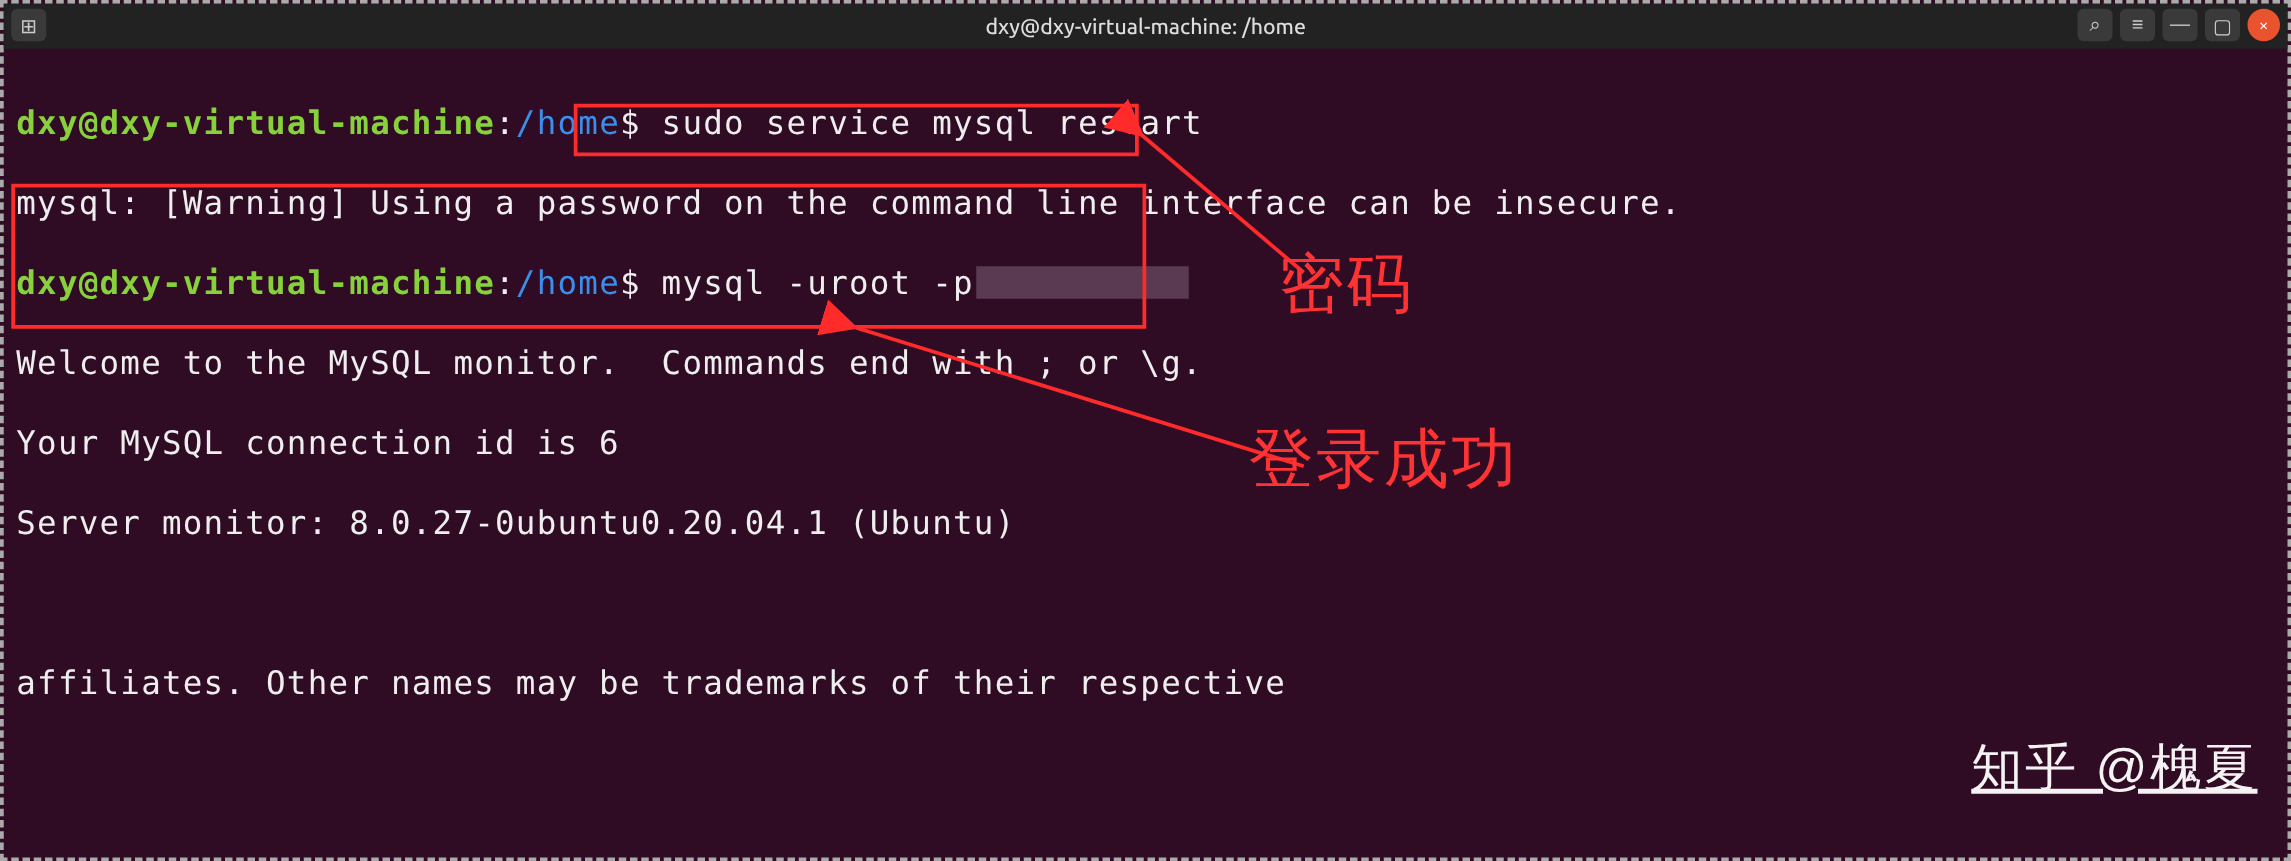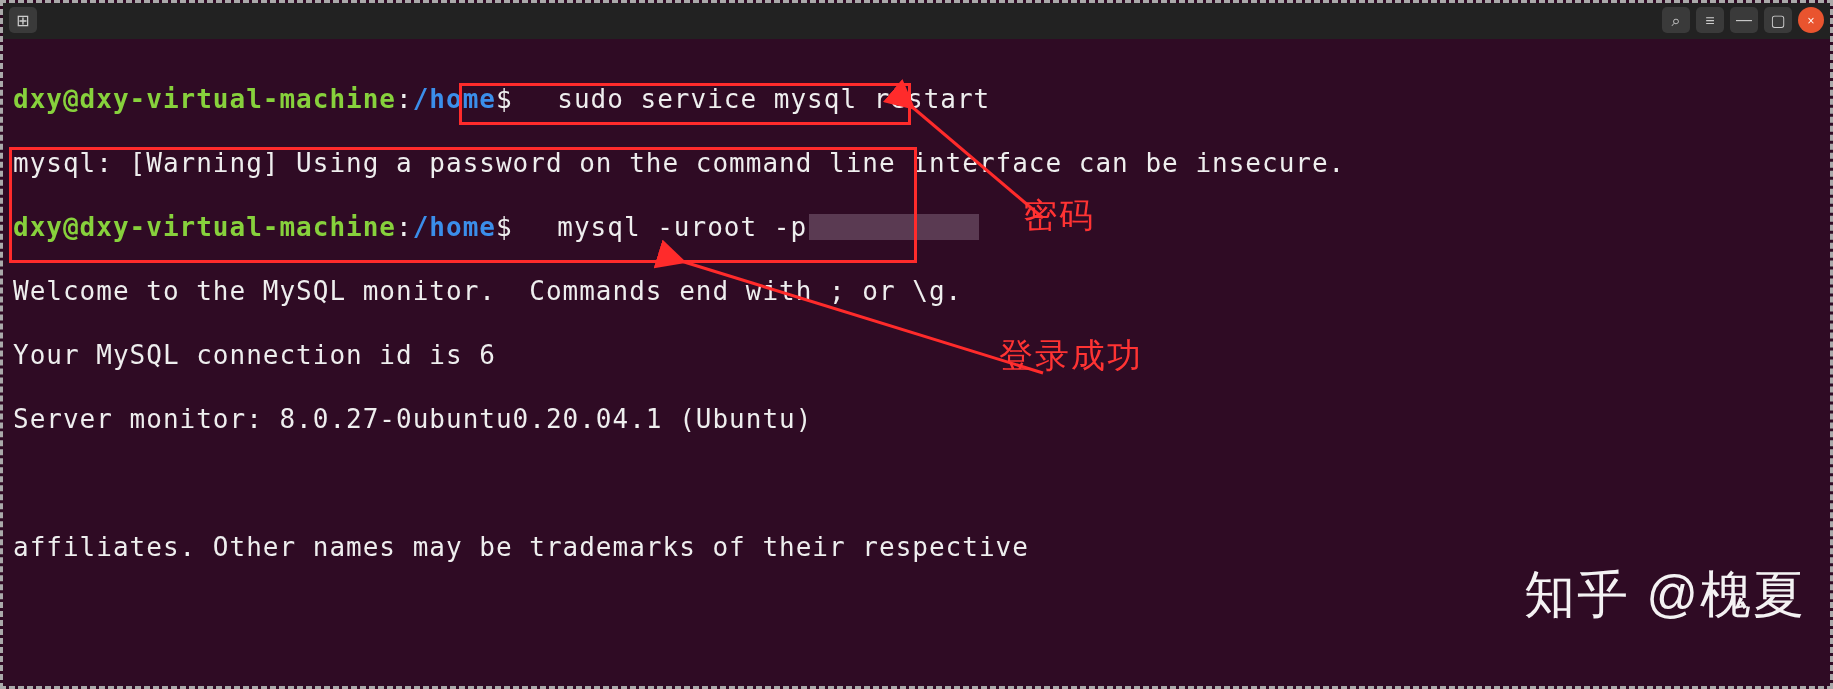--- a/index.html
+++ b/index.html
@@ -6,43 +6,44 @@
   .window{width:1833px;height:689px;background:#2f0b24;position:relative;box-sizing:border-box;border:3px dashed #aaa;}
   .titlebar{height:36px;background:#222;display:flex;align-items:center;color:#ddd;font-family:"Ubuntu",sans-serif;font-size:17px;position:relative;}
   .tb-left{position:absolute;left:6px;top:4px;display:flex;gap:6px;}
   .tb-btn{width:28px;height:26px;background:#3a3a3a;border-radius:5px;display:flex;align-items:center;justify-content:center;color:#ccc;font-size:16px;}
   .tb-center{width:100%;text-align:center;font-weight:500;}
   .tb-right{position:absolute;right:6px;top:4px;display:flex;gap:6px;align-items:center;}
   .tb-close{width:26px;height:26px;border-radius:50%;background:#e9542f;display:flex;align-items:center;justify-content:center;color:#fff;font-size:14px;}
   .term{position:absolute;left:4px;right:4px;top:36px;bottom:4px;padding:12px 6px 6px 6px;color:#eee;font-size:26px;line-height:32px;letter-spacing:1px;white-space:pre;}
   .line{display:block;}
   .user{color:#87d13c;font-weight:bold;margin-top:28px;}
-  .path{color:#3b8eea;font-weight:bold;}
+  .path{color:#3b8eea;font-weight:normal;}
   .dollar{color:#eee;}
-  .cmd{color:#eee;margin-left:28px;}
+  .cmd{color:#eee;}
   .out{color:#eee;}
   .censor{display:inline-block;width:170px;height:26px;background:#5a3a52;vertical-align:-4px;margin-left:2px;}
   .boxA{position:absolute;border:3px solid #ff2b2b;left:456px;top:80px;width:446px;height:36px;pointer-events:none;}
   .boxB{position:absolute;border:3px solid #ff2b2b;left:6px;top:144px;width:902px;height:110px;pointer-events:none;}
   .ann{position:absolute;pointer-events:none;}
   .ann svg{width:100%;height:100%;overflow:visible;}
-  .label{position:absolute;color:#ff3333;font-family:"SimSun","STSong",serif;font-size:34px;font-weight:500;letter-spacing:2px;}
-  .wm{position:absolute;right:24px;bottom:56px;color:#fff;font-family:"SimHei","Microsoft YaHei",sans-serif;font-size:51px;opacity:.95;letter-spacing:2px;}
+  .label{position:absolute;color:#ff3333;font-family:"SimSun","STSong",serif;font-size:52px;font-weight:500;letter-spacing:2px;}
+  .wm{position:absolute;right:24px;bottom:44px;color:#fff;font-family:"SimHei","Microsoft YaHei",sans-serif;font-size:41px;opacity:.95;letter-spacing:2px;text-decoration:underline;}
 </style>
 </head>
 <body>
 
 <div class="window">
 
   <div class="titlebar">
     <div class="tb-left">
       <div class="tb-btn">
           <span>⊞</span>
         </div>
     </div>
+    <div class="tb-center">dxy@dxy-virtual-machine: /home</div>
     <div class="tb-right">
       <div class="tb-btn">
           <span>⌕</span>
         </div>
       <div class="tb-btn">
           <span>≡</span>
         </div>
       <div class="tb-btn">
           <span>—</span>
         </div>

